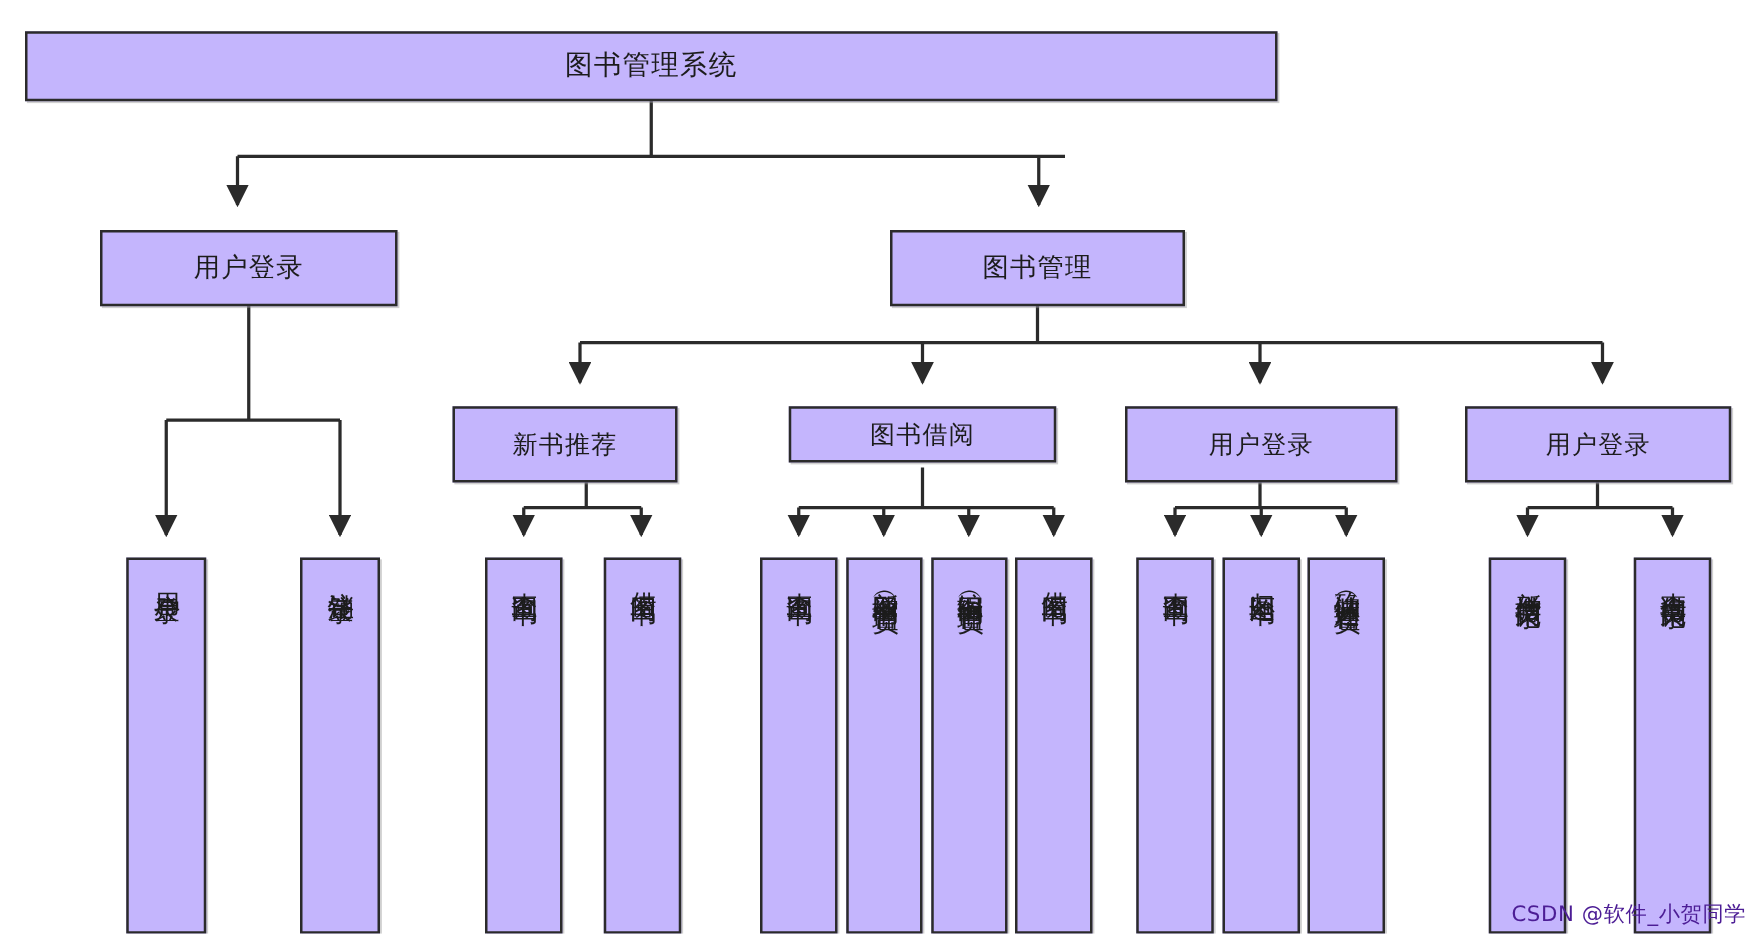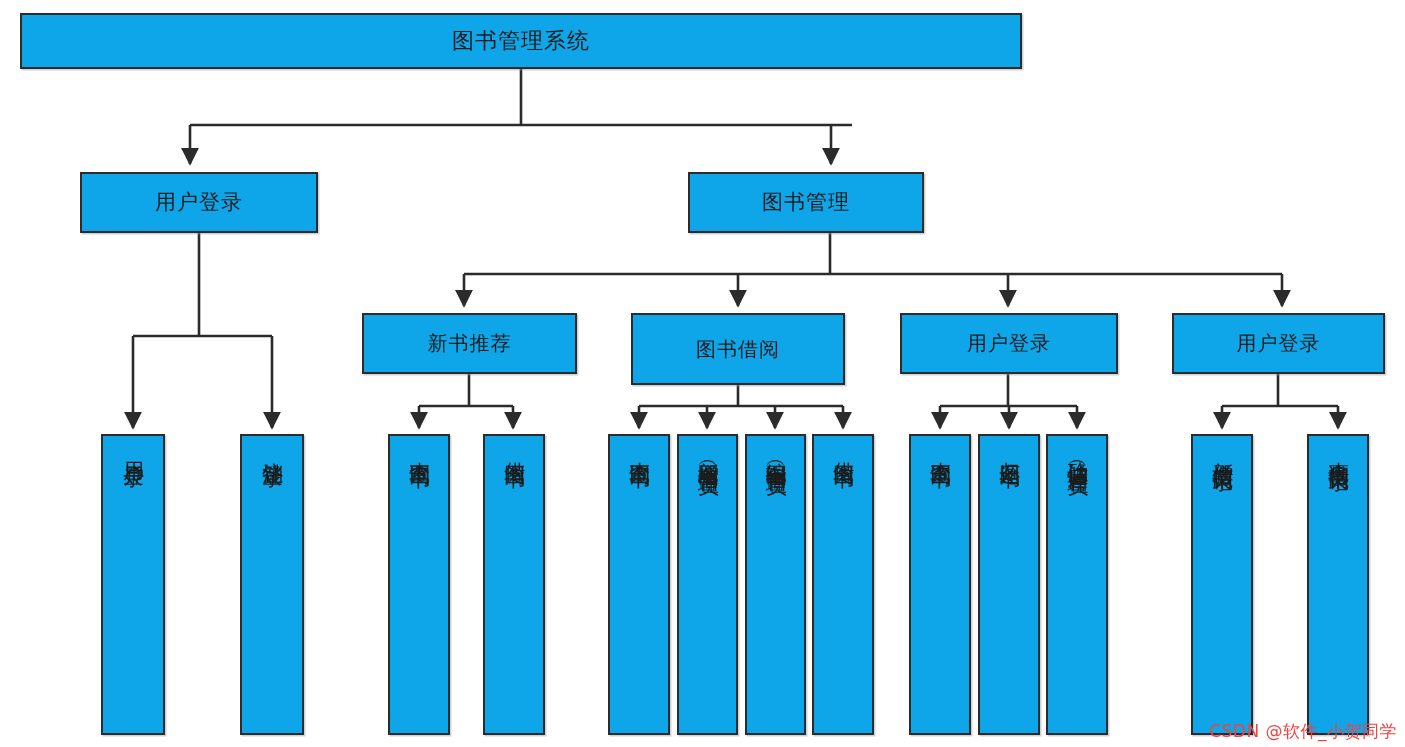--- a/index.html
+++ b/index.html
@@ -18,28 +18,29 @@
   svg#wires{
     position:absolute;
     left:0; top:0;
     width:1405px;
     height:747px;
     pointer-events:none;
   }
   .node{
     position:absolute;
     box-sizing:border-box;
-    background:#0ea5e9;
+    background:#c4b5fd;
     border:2.5px solid #2b2b2b;
     display:flex;
     align-items:center;
     justify-content:center;
     text-align:center;
     z-index:3;
     box-shadow:1.5px 1.5px 0 rgba(150,150,150,.45);
+    margin-top:12px;
   }
   .node .label{
     font-size:21px;
     line-height:1.25;
     letter-spacing:1px;
     color:#1c1c1c;
     white-space:nowrap;
   }
   .node.root .label{font-size:22px;}
   .node.lvl1 .label{font-size:21px;}
@@ -57,21 +58,21 @@
     line-height:1.12;
     letter-spacing:2px;
     white-space:nowrap;
     height:auto;
   }
   .watermark{
     position:absolute;
     right:8px;
     bottom:4px;
     font-size:17px;
-    color:#ef4444;
+    color:#4c1d95;
     letter-spacing:.5px;
     z-index:6;
     white-space:nowrap;
     font-family:"DejaVu Sans","Liberation Sans",sans-serif;
   }
 </style>
 </head>
 <body>
 
 <div id="canvas">
@@ -127,29 +128,29 @@
   </svg>
 
   <div class="node root" style="left:20px; top:13px; width:1002px; height:56px;">
     <span class="label">图书管理系统</span>
   </div>
 
   <div class="node lvl1" style="left:80px; top:172px; width:238px; height:61px;">
     <span class="label">用户登录</span>
   </div>
 
-  <div class="node lvl1" style="left:688px; top:172px; width:236px; height:61px;">
+  <div class="node lvl1" style="left:712px; top:172px; width:236px; height:61px;">
     <span class="label">图书管理</span>
   </div>
 
-  <div class="node lvl2" style="left:362px; top:313px; width:215px; height:61px;">
+  <div class="node lvl2" style="left:362px; top:313px; width:180px; height:61px;">
     <span class="label">新书推荐</span>
   </div>
 
-  <div class="node lvl2" style="left:631px; top:313px; width:214px; height:72px;">
+  <div class="node lvl2" style="left:631px; top:313px; width:214px; height:45px;">
     <span class="label">图书借阅</span>
   </div>
 
   <div class="node lvl2" style="left:900px; top:313px; width:218px; height:61px;">
     <span class="label">用户登录</span>
   </div>
 
   <div class="node lvl2" style="left:1172px; top:313px; width:213px; height:61px;">
     <span class="label">用户登录</span>
   </div>

